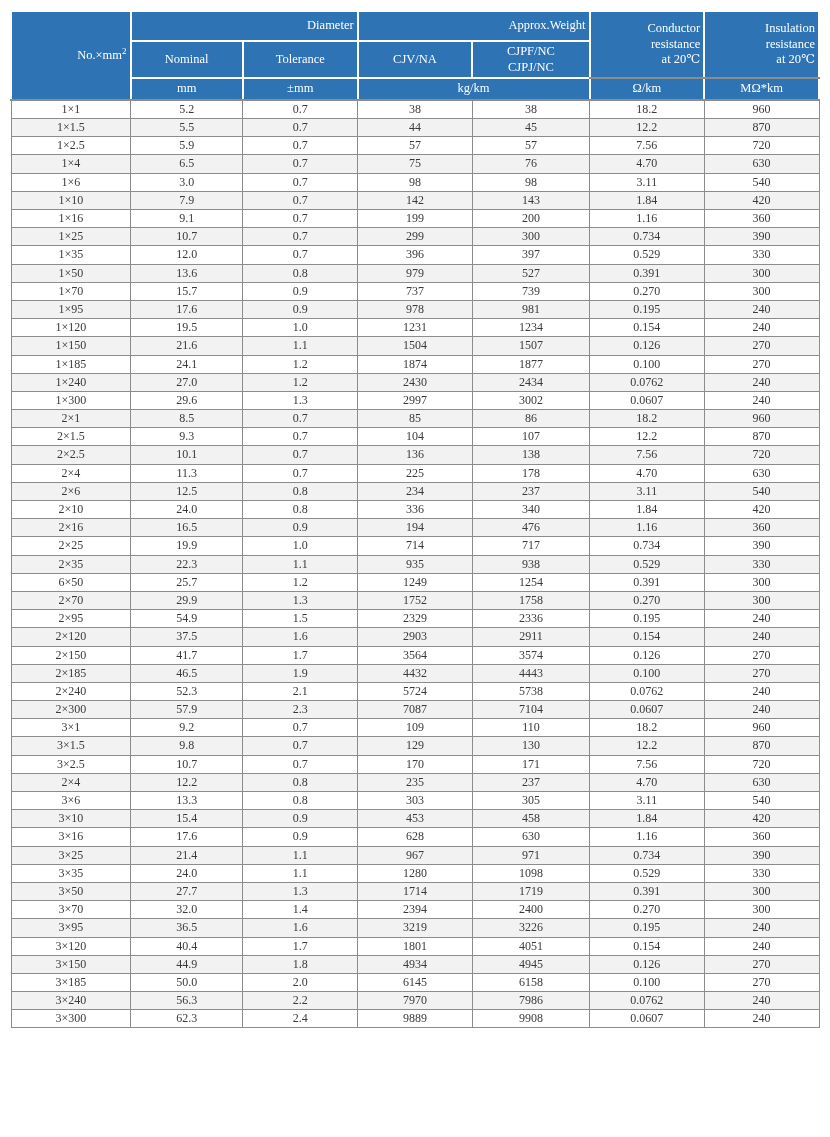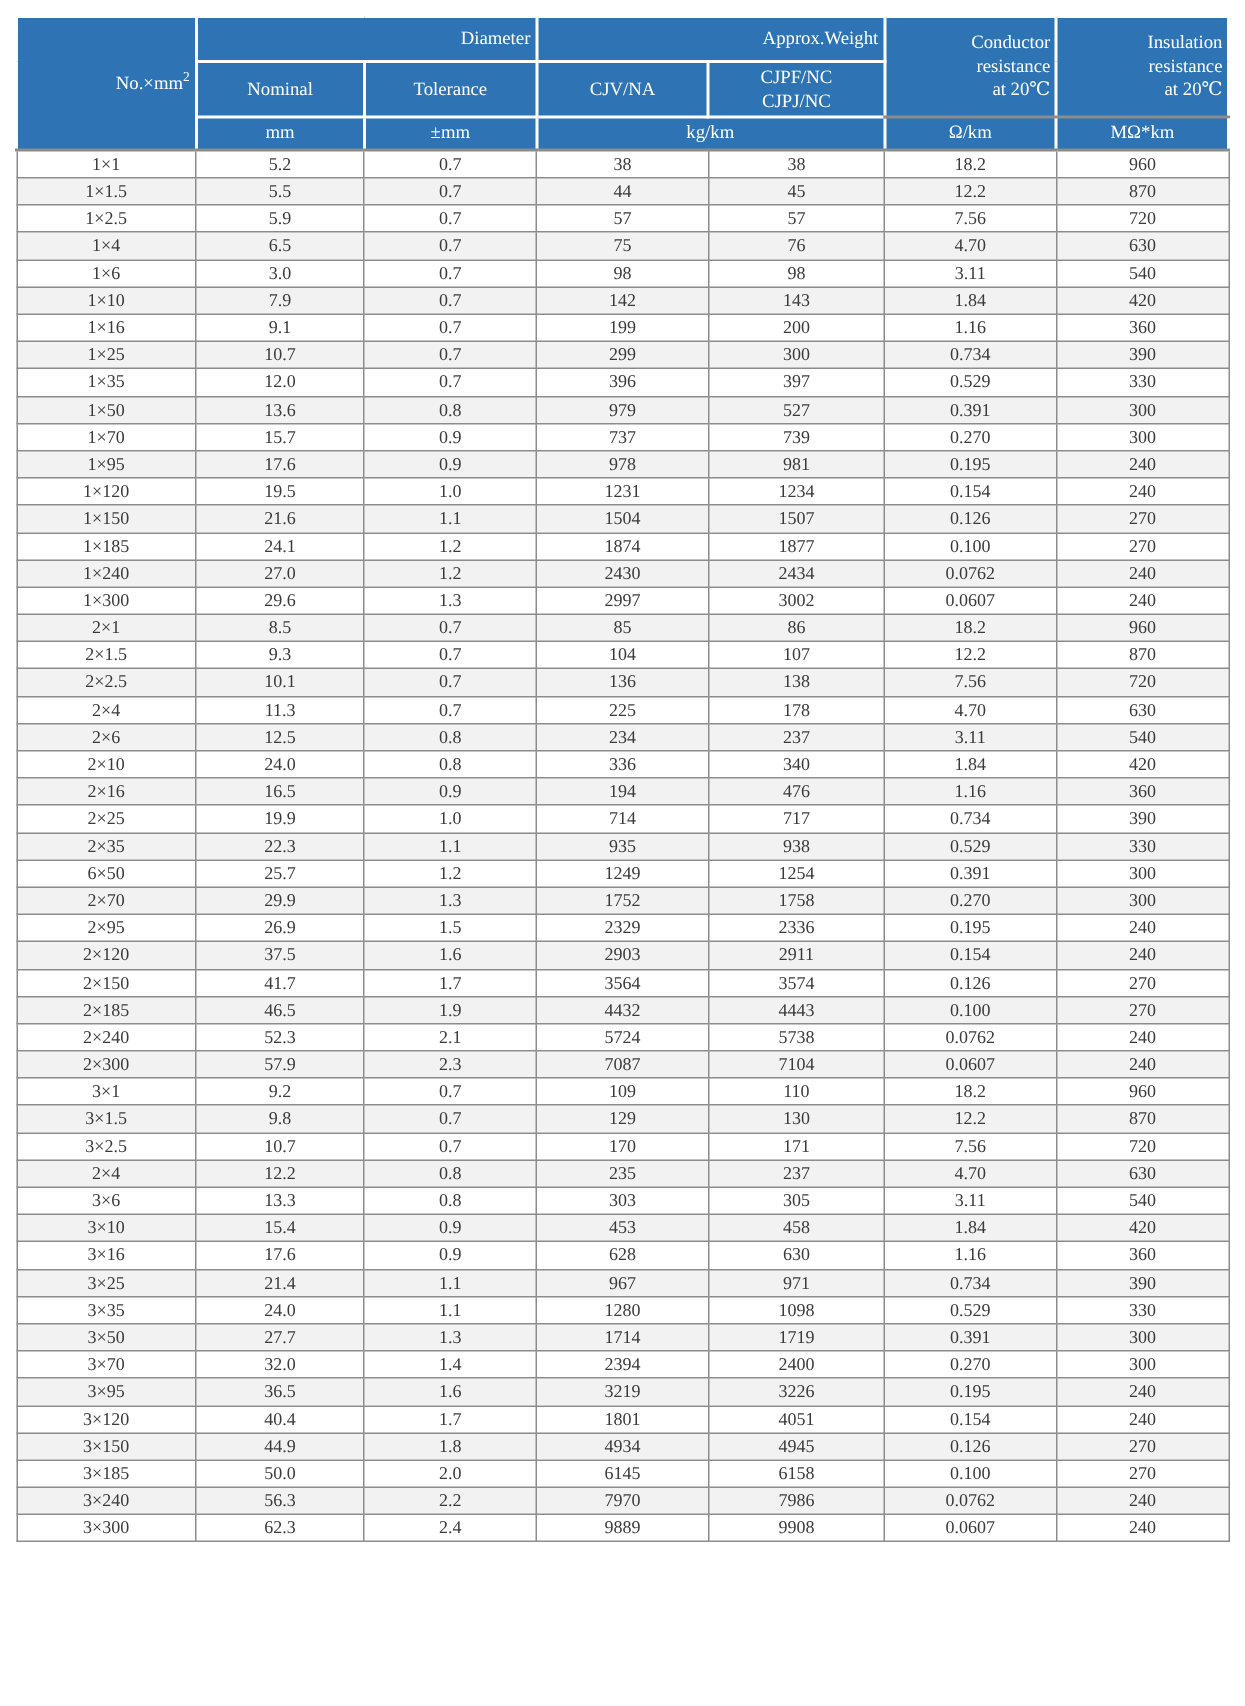--- a/index.html
+++ b/index.html
@@ -342,21 +342,21 @@
           <td>2×70</td>
           <td>29.9</td>
           <td>1.3</td>
           <td>1752</td>
           <td>1758</td>
           <td>0.270</td>
           <td>300</td>
         </tr>
         <tr>
           <td>2×95</td>
-          <td>26.9</td>
+          <td>54.9</td>
           <td>1.5</td>
           <td>2329</td>
           <td>2336</td>
           <td>0.195</td>
           <td>240</td>
         </tr>
         <tr>
           <td>2×120</td>
           <td>37.5</td>
           <td>1.6</td>

